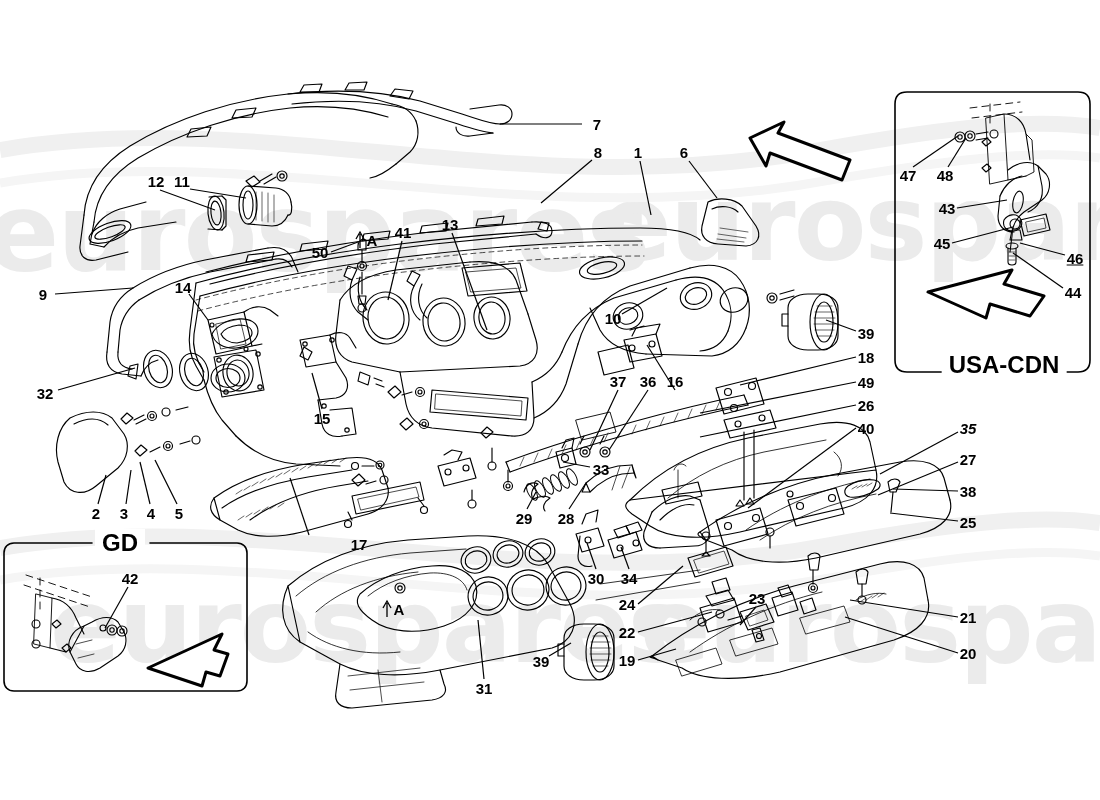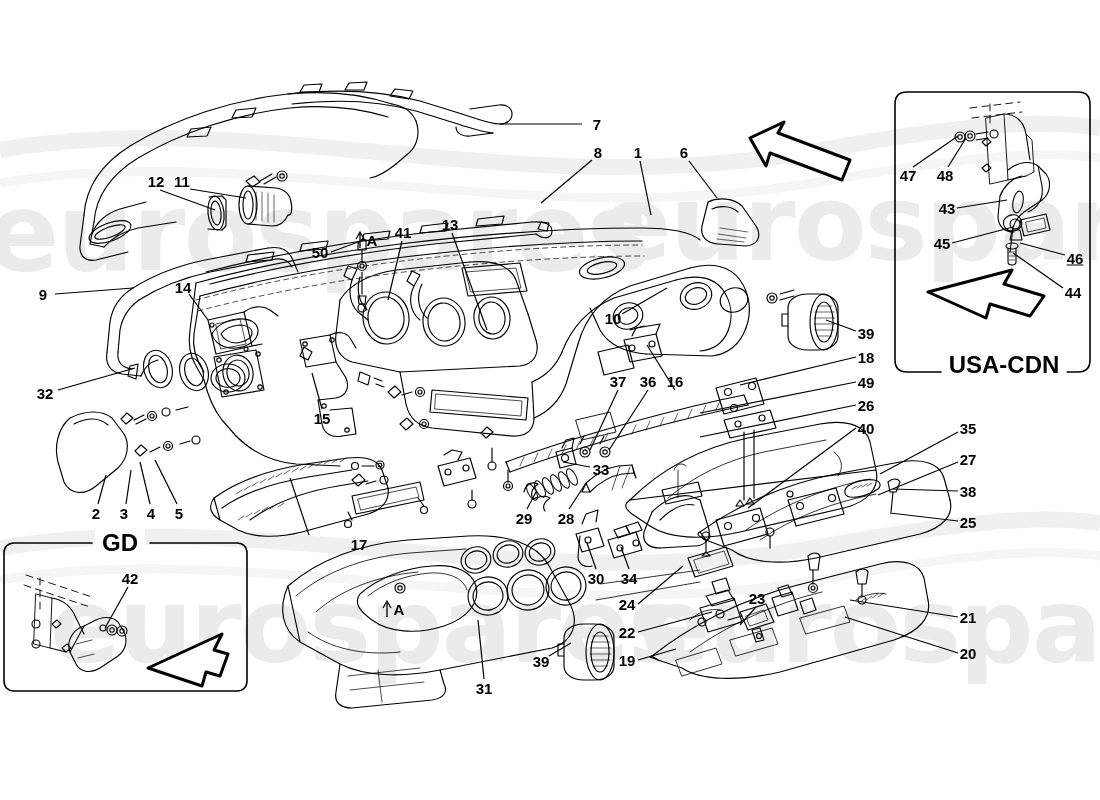--- a/index.html
+++ b/index.html
@@ -671,21 +671,21 @@
       <div class="callout" style="left: 866px; top: 333px;">39</div>
       <div class="callout" style="left: 866px; top: 357px;">18</div>
       <div class="callout" style="left: 45px; top: 393px;">32</div>
       <div class="callout" style="left: 322px; top: 418px;">15</div>
       <div class="callout" style="left: 866px; top: 382px;">49</div>
       <div class="callout" style="left: 866px; top: 405px;">26</div>
       <div class="callout" style="left: 618px; top: 381px;">37</div>
       <div class="callout" style="left: 648px; top: 381px;">36</div>
       <div class="callout" style="left: 675px; top: 381px;">16</div>
       <div class="callout" style="left: 866px; top: 428px;">40</div>
-      <div class="callout" style="left: 968px; top: 428px;">35</div>
+      <div class="callout" style="left: 968px; top: 428px; font-style: italic;">35</div>
       <div class="callout" style="left: 968px; top: 459px;">27</div>
       <div class="callout" style="left: 968px; top: 491px;">38</div>
       <div class="callout" style="left: 968px; top: 522px;">25</div>
       <div class="callout" style="left: 601px; top: 469px;">33</div>
       <div class="callout" style="left: 524px; top: 518px;">29</div>
       <div class="callout" style="left: 566px; top: 518px;">28</div>
       <div class="callout" style="left: 96px; top: 513px;">2</div>
       <div class="callout" style="left: 124px; top: 513px;">3</div>
       <div class="callout" style="left: 151px; top: 513px;">4</div>
       <div class="callout" style="left: 179px; top: 513px;">5</div>

